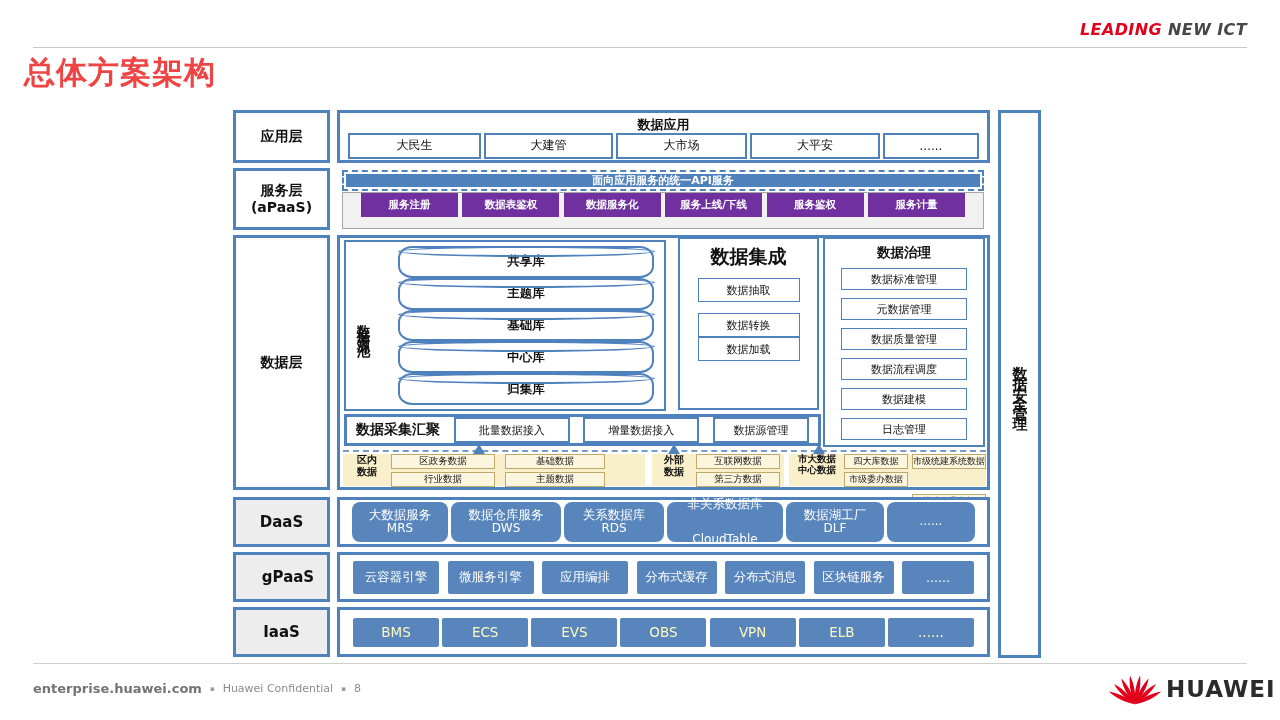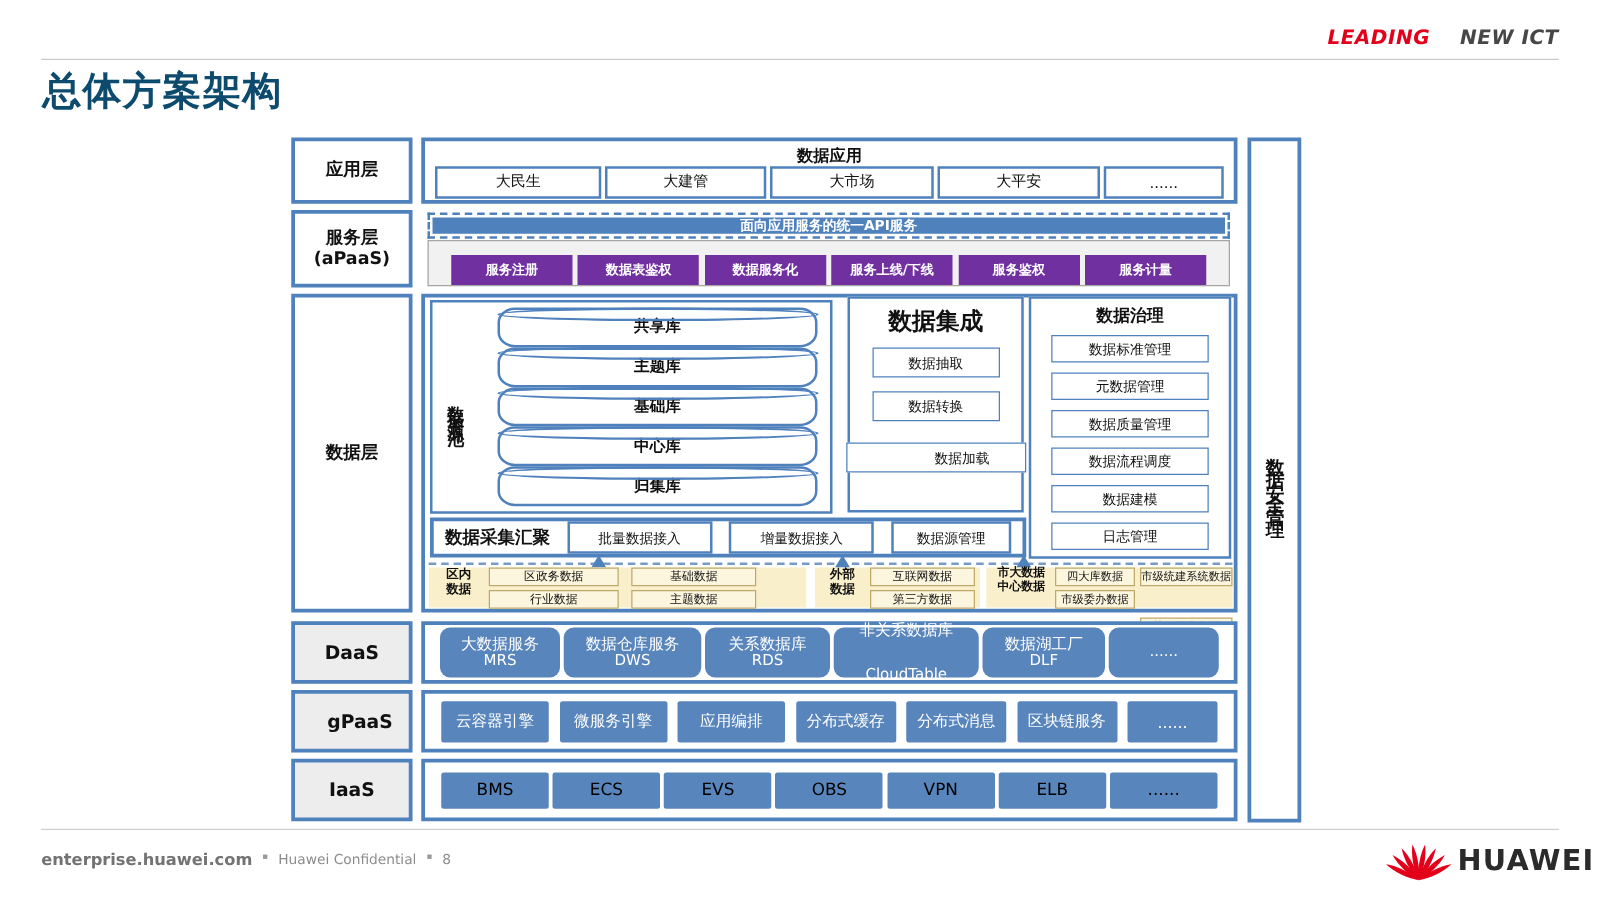--- a/index.html
+++ b/index.html
@@ -25,36 +25,36 @@
   .cyl::before{content:"";position:absolute;left:-2.5px;right:-2.5px;top:-2.5px;height:11px;border:2.5px solid var(--blue);border-radius:50%;box-sizing:border-box;}
   .inbox{border:1.5px solid var(--blue);background:#fff;display:flex;align-items:center;justify-content:center;font-size:11px;}
   .colbox{height:22px;border:2px solid var(--blue);background:#fff;display:flex;align-items:center;justify-content:center;font-size:11px;}
   .src{background:#fdf6de;border:1px solid #bfa96a;display:flex;align-items:center;justify-content:center;height:13px;font-size:9.5px;white-space:nowrap;}
   .creamgrp{background:var(--cream);display:flex;align-items:flex-start;}
   .srclbl{font-weight:bold;font-size:10px;line-height:1.15;text-align:center;}
   .arrow{width:0;height:0;border-left:6px solid transparent;border-right:6px solid transparent;border-bottom:10px solid var(--blue);}
   .dbox{background:var(--fill);color:#fff;border-radius:8px;display:flex;flex-direction:column;align-items:center;justify-content:center;line-height:1.15;height:40px;}
   .dl1{font-size:12.5px;} .dl2{font-size:12px;}
   .gbox{background:var(--fill);color:#fff;height:33px;display:flex;align-items:center;justify-content:center;font-size:12.5px;border-radius:2px;}
-  .ibox{background:var(--fill);color:#000000;width:86px;height:29px;display:flex;align-items:center;justify-content:center;font-size:13.5px;border-radius:2px;}
+  .ibox{background:var(--fill);color:#fef9c3;width:86px;height:29px;display:flex;align-items:center;justify-content:center;font-size:13.5px;border-radius:2px;}
   .vtext{writing-mode:vertical-rl;text-orientation:upright;font-weight:bold;}
   .sep{font-size:7px;color:#9a9a9a;}
 </style>
 </head>
 <body>
 
 <div id="slide">
 
-  <div class="a" style="right:33px;top:20px;display:flex;gap:24px;font-style:italic;font-weight:900;font-size:16px;letter-spacing:.4px;">
+  <div class="a" style="right:33px;top:20px;display:flex;gap:6px;font-style:italic;font-weight:900;font-size:16px;letter-spacing:.4px;">
     <span style="color:var(--red);">LEADING</span>
     <span style="color:#474747;">NEW ICT</span>
   </div>
   <div class="a" style="left:33px;top:47px;width:1214px;height:1px;background:#c9c9c9;"></div>
 
-  <div class="a" style="left:34px;top:52px;font-size:31px;font-weight:600;letter-spacing:1px;color:#0c4a6e;">总体方案架构</div>
+  <div class="a" style="left:24px;top:52px;font-size:31px;font-weight:600;letter-spacing:1px;color:#ef4444;">总体方案架构</div>
 
   <div class="a b3 fx lbl" style="left:233px;top:110px;width:97px;height:53px;">应用层</div>
   <div class="a b3 fx lbl" style="left:233px;top:168px;width:97px;height:62px;flex-direction:column;">
     <span>服务层</span>
     <span>(aPaaS)</span>
   </div>
   <div class="a b3 fx lbl" style="left:233px;top:235px;width:97px;height:255px;">数据层</div>
   <div class="a b3 fx lbl gray" style="left:233px;top:497px;width:97px;height:50px;font-size:15px;">DaaS</div>
   <div class="a b3 fx lbl gray" style="left:233px;top:552px;width:97px;height:50px;font-size:15px;padding-left:13px;">gPaaS</div>
   <div class="a b3 fx lbl gray" style="left:233px;top:607px;width:97px;height:50px;font-size:15px;">IaaS</div>
@@ -70,21 +70,21 @@
       <div class="appbox" style="width:125px;">大建管</div>
       <div class="appbox" style="width:127px;">大市场</div>
       <div class="appbox" style="width:126px;">大平安</div>
       <div class="appbox" style="width:92px;">......</div>
     </div>
   </div>
 
   <div class="a" style="left:342px;top:170px;width:642px;height:21px;border:2px dashed var(--blue);padding:2px;">
     <div class="fx" style="width:100%;height:100%;background:var(--blue);color:#fff;font-size:11px;font-weight:bold;">面向应用服务的统一API服务</div>
   </div>
-  <div class="a" style="left:342px;top:192px;width:642px;height:37px;background:#f1f1f1;border:1px solid #a6a6a6;display:flex;align-items:flex-end;justify-content:space-between;padding:0 18px;">
+  <div class="a" style="left:342px;top:192px;width:642px;height:37px;background:#f1f1f1;border:1px solid #a6a6a6;display:flex;align-items:flex-start;justify-content:space-between;padding:0 18px;">
     <div class="purplebox">服务注册</div>
     <div class="purplebox">数据表鉴权</div>
     <div class="purplebox">数据服务化</div>
     <div class="purplebox">服务上线/下线</div>
     <div class="purplebox">服务鉴权</div>
     <div class="purplebox">服务计量</div>
   </div>
 
   <div class="a b3" style="left:337px;top:235px;width:653px;height:255px;"></div>
 
@@ -98,21 +98,21 @@
       <div class="cyl">基础库</div>
       <div class="cyl">中心库</div>
       <div class="cyl">归集库</div>
     </div>
   </div>
 
   <div class="a b2 col" style="left:678px;top:237px;width:141px;height:173px;">
     <div style="margin-top:5px;font-weight:bold;font-size:19px;">数据集成</div>
     <div class="inbox" style="width:100px;height:22px;margin-top:8px;">数据抽取</div>
     <div class="inbox" style="width:100px;height:22px;margin-top:11px;">数据转换</div>
-    <div class="inbox" style="width:100px;height:22px;margin-top:17px;padding-left:42px;">数据加载</div>
+    <div class="inbox" style="width:100px;height:22px;margin-top:0;">数据加载</div>
   </div>
 
   <div class="a b2 col" style="left:823px;top:237px;width:162px;height:210px;">
     <div style="margin-top:5px;font-weight:bold;font-size:13.5px;">数据治理</div>
     <div class="inbox" style="width:124px;height:20px;margin-top:6px;">数据标准管理</div>
     <div class="inbox" style="width:124px;height:20px;margin-top:8px;">元数据管理</div>
     <div class="inbox" style="width:124px;height:20px;margin-top:8px;">数据质量管理</div>
     <div class="inbox" style="width:124px;height:20px;margin-top:8px;">数据流程调度</div>
     <div class="inbox" style="width:124px;height:20px;margin-top:8px;">数据建模</div>
     <div class="inbox" style="width:124px;height:20px;margin-top:8px;">日志管理</div>
@@ -207,21 +207,21 @@
     <div class="ibox">BMS</div>
     <div class="ibox">ECS</div>
     <div class="ibox">EVS</div>
     <div class="ibox">OBS</div>
     <div class="ibox">VPN</div>
     <div class="ibox">ELB</div>
     <div class="ibox">......</div>
   </div>
 
   <div class="a" style="left:33px;top:663px;width:1214px;height:1px;background:#cfcfcf;"></div>
-  <div class="a" style="left:33px;top:681px;display:flex;gap:8px;">
+  <div class="a" style="left:33px;top:681px;display:flex;align-items:center;gap:8px;">
     <span style="font-weight:bold;font-size:13px;color:#737373;">enterprise.huawei.com</span>
     <span class="sep">▪</span>
     <span style="font-size:11px;color:#8c8c8c;">Huawei Confidential</span>
     <span class="sep">▪</span>
     <span style="font-size:11px;color:#8c8c8c;">8</span>
   </div>
   <div class="a" style="left:1108px;top:666px;width:54px;height:42px;">
     <svg viewBox="0 0 100 72" width="54" height="42">
       <g fill="#E2001A">
         <path d="M50,14 C45,30 45,52 50,68 C55,52 55,30 50,14 Z" transform="rotate(-64 50 68)"></path>

